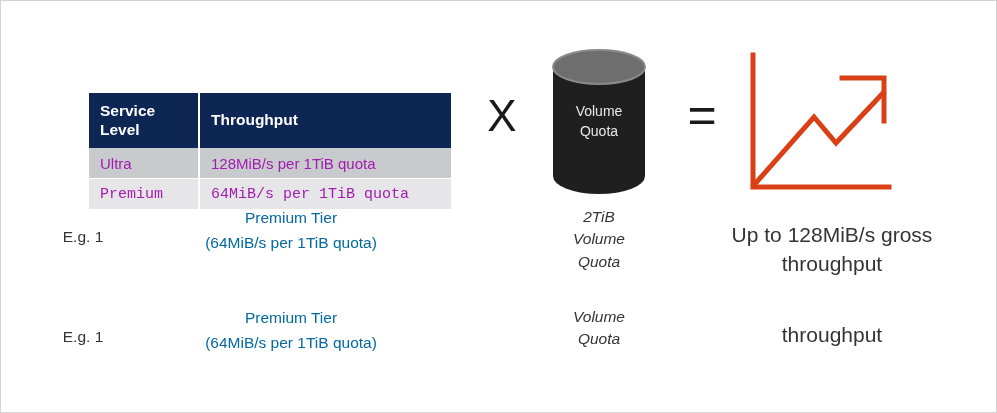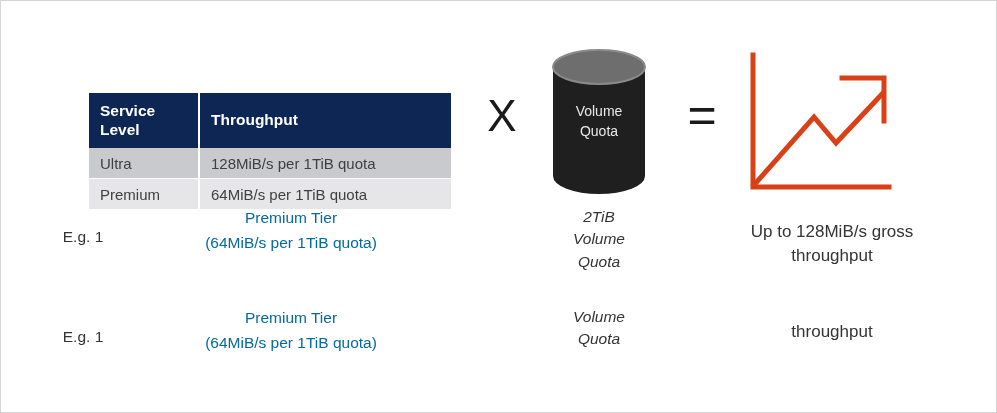--- a/index.html
+++ b/index.html
@@ -50,29 +50,29 @@
     height: 47px;
     padding: 4px 0 4px 11px;
     line-height: 1.22;
     border-right: 2px solid #ffffff;
   }
   .svc-table thead th.last { border-right: none; }
   .svc-table thead th .hdr-l2 { display: block; }
 
   .svc-table tbody td {
     font-size: 15px;
-    color: #404040;
+    color: #a21caf;
     height: 30px;
     padding: 0 0 0 11px;
     border-right: 2px solid #ffffff;
     border-bottom: 1px solid #ffffff;
   }
   .svc-table tbody td.last { border-right: none; }
   .svc-table tbody tr.row-a td { background: #c9cace; }
-  .svc-table tbody tr.row-b td { background: #e6e6e8; }
+  .svc-table tbody tr.row-b td { background: #e6e6e8; font-family: Liberation Mono, monospace; }
 
   
   .op {
     position: absolute;
     color: #1a1a1a;
     font-weight: normal;
     line-height: 1;
     text-align: center;
     user-select: none;
   }
@@ -162,21 +162,21 @@
   }
   .eg-quota span { display: block; }
 
   .eg-result {
     position: absolute;
     left: 718px;
     top: 14px;
     width: 226px;
     text-align: center;
     color: #343434;
-    font-size: 17px;
+    font-size: 21px;
     line-height: 1.4;
   }
   .eg-result span { display: block; }
 </style>
 </head>
 <body>
 
 <div id="canvas">
 
   <table class="svc-table">

